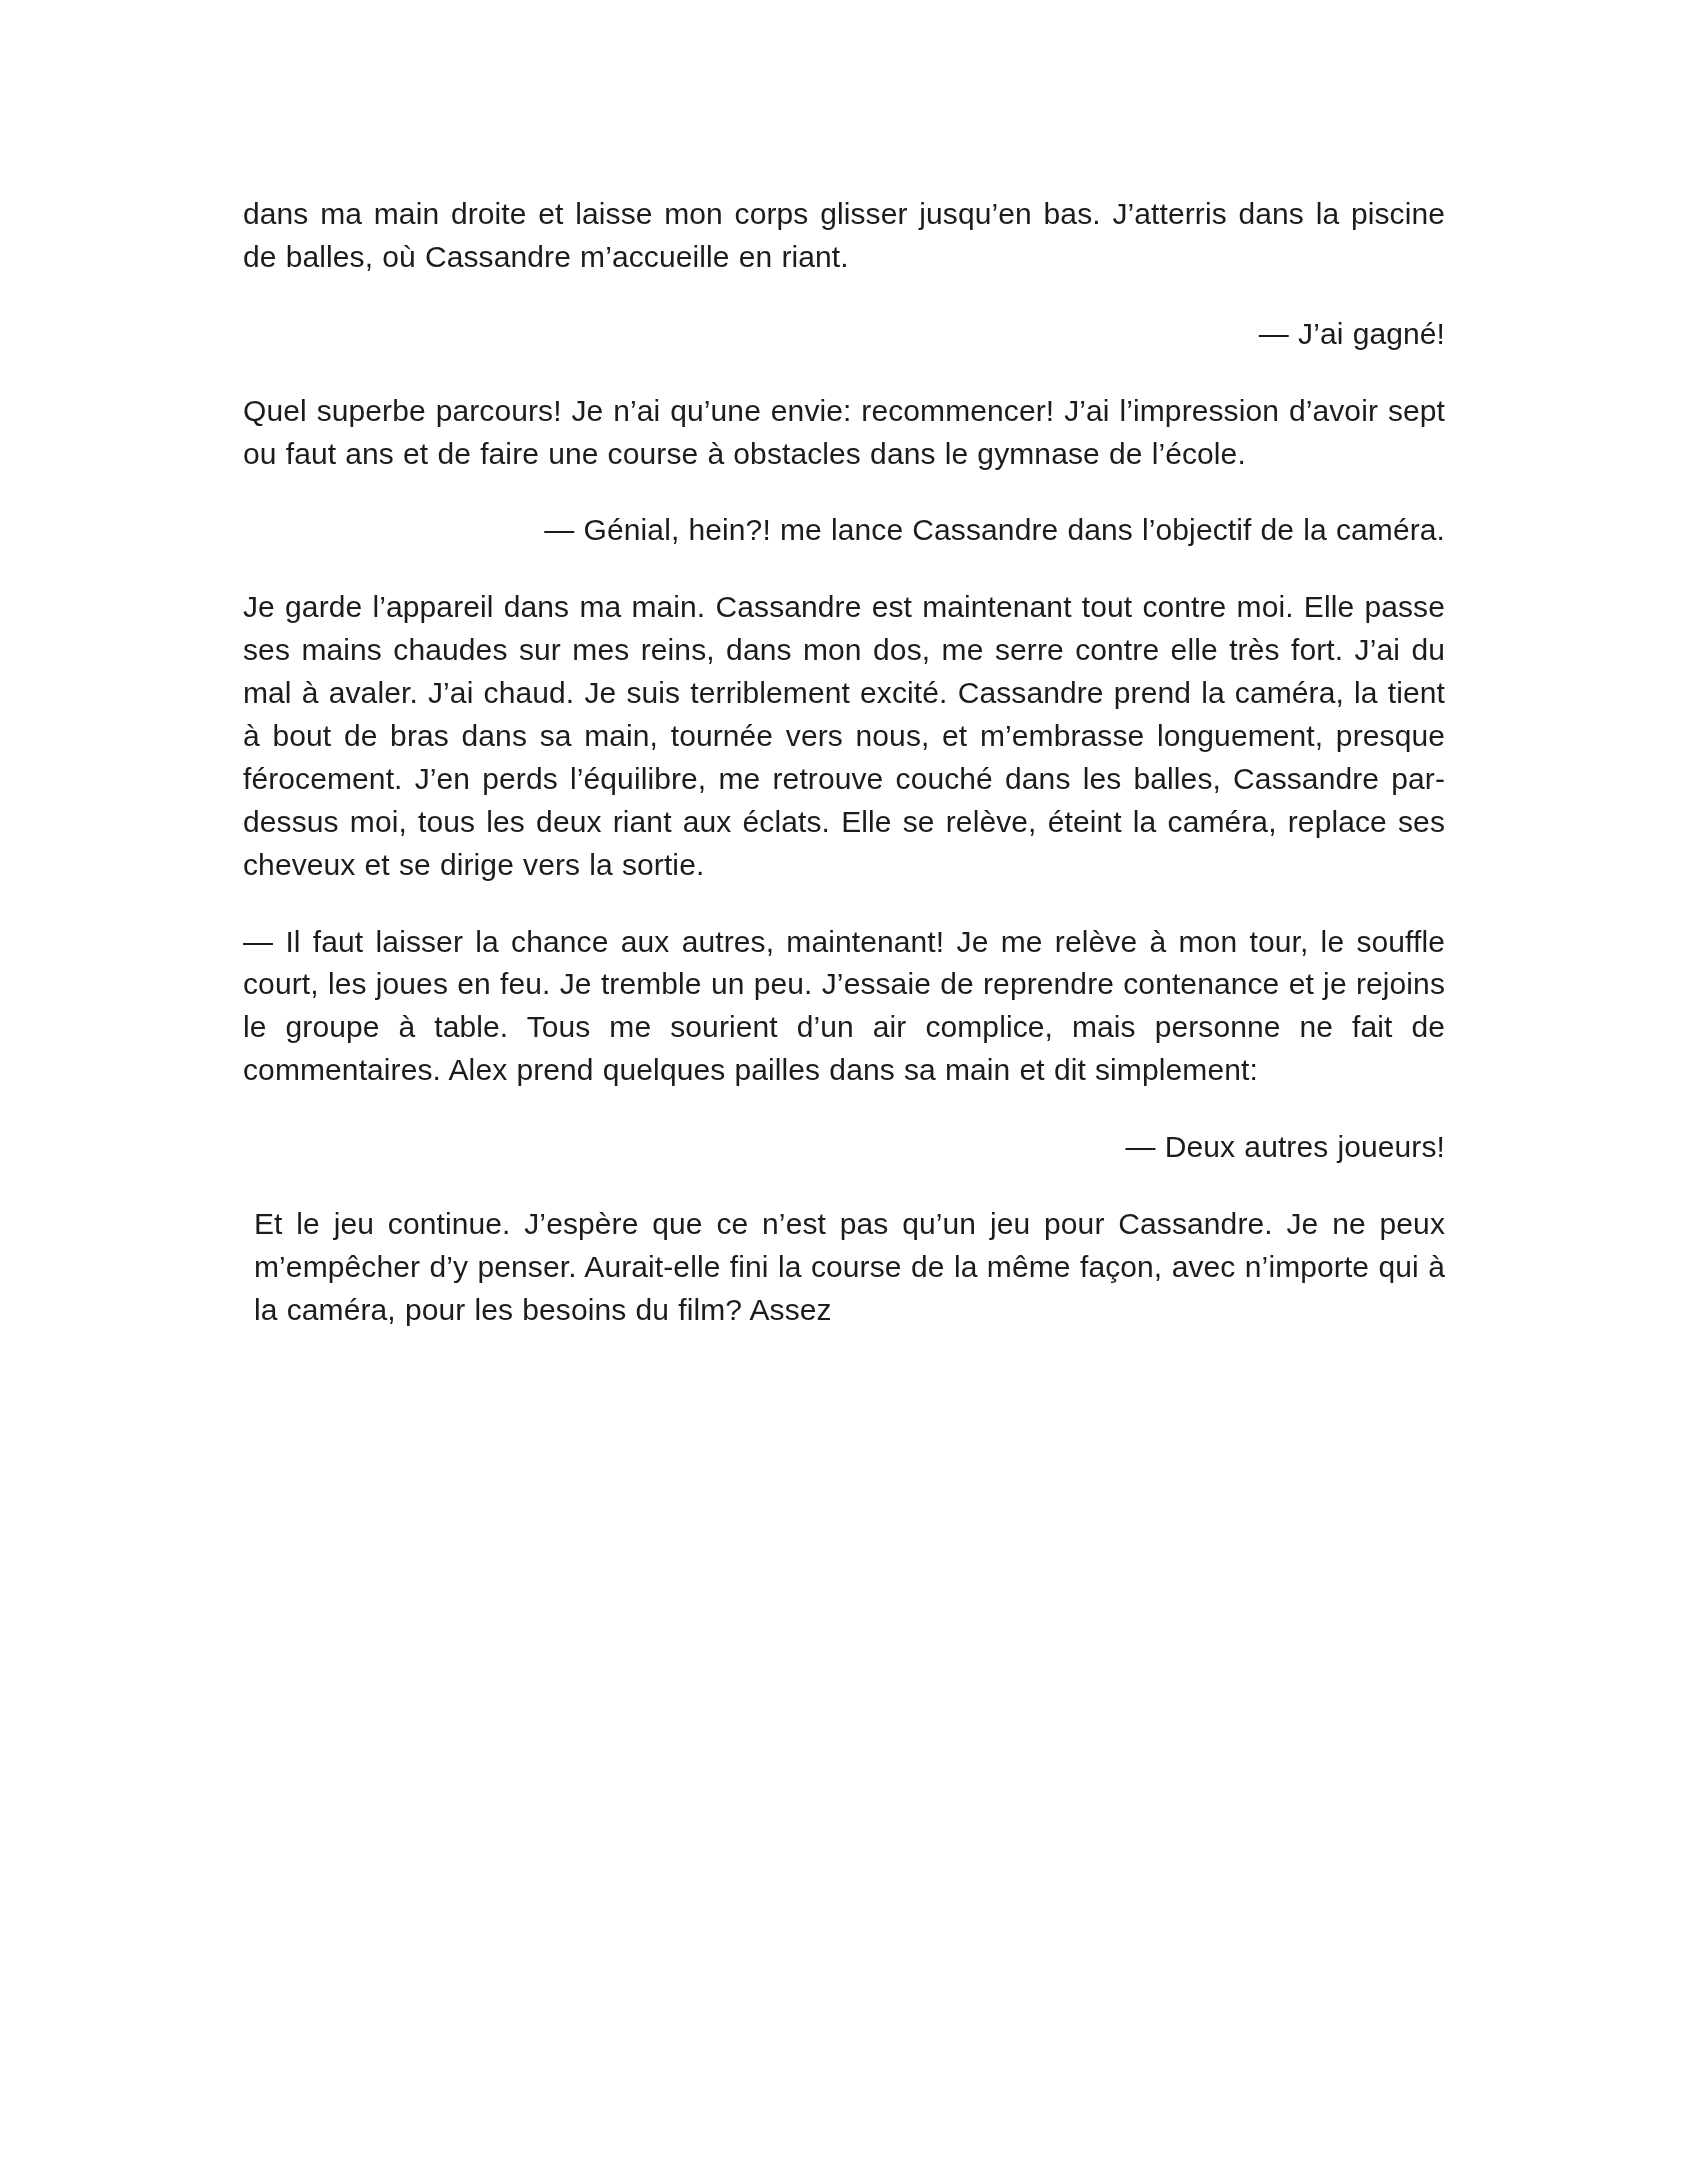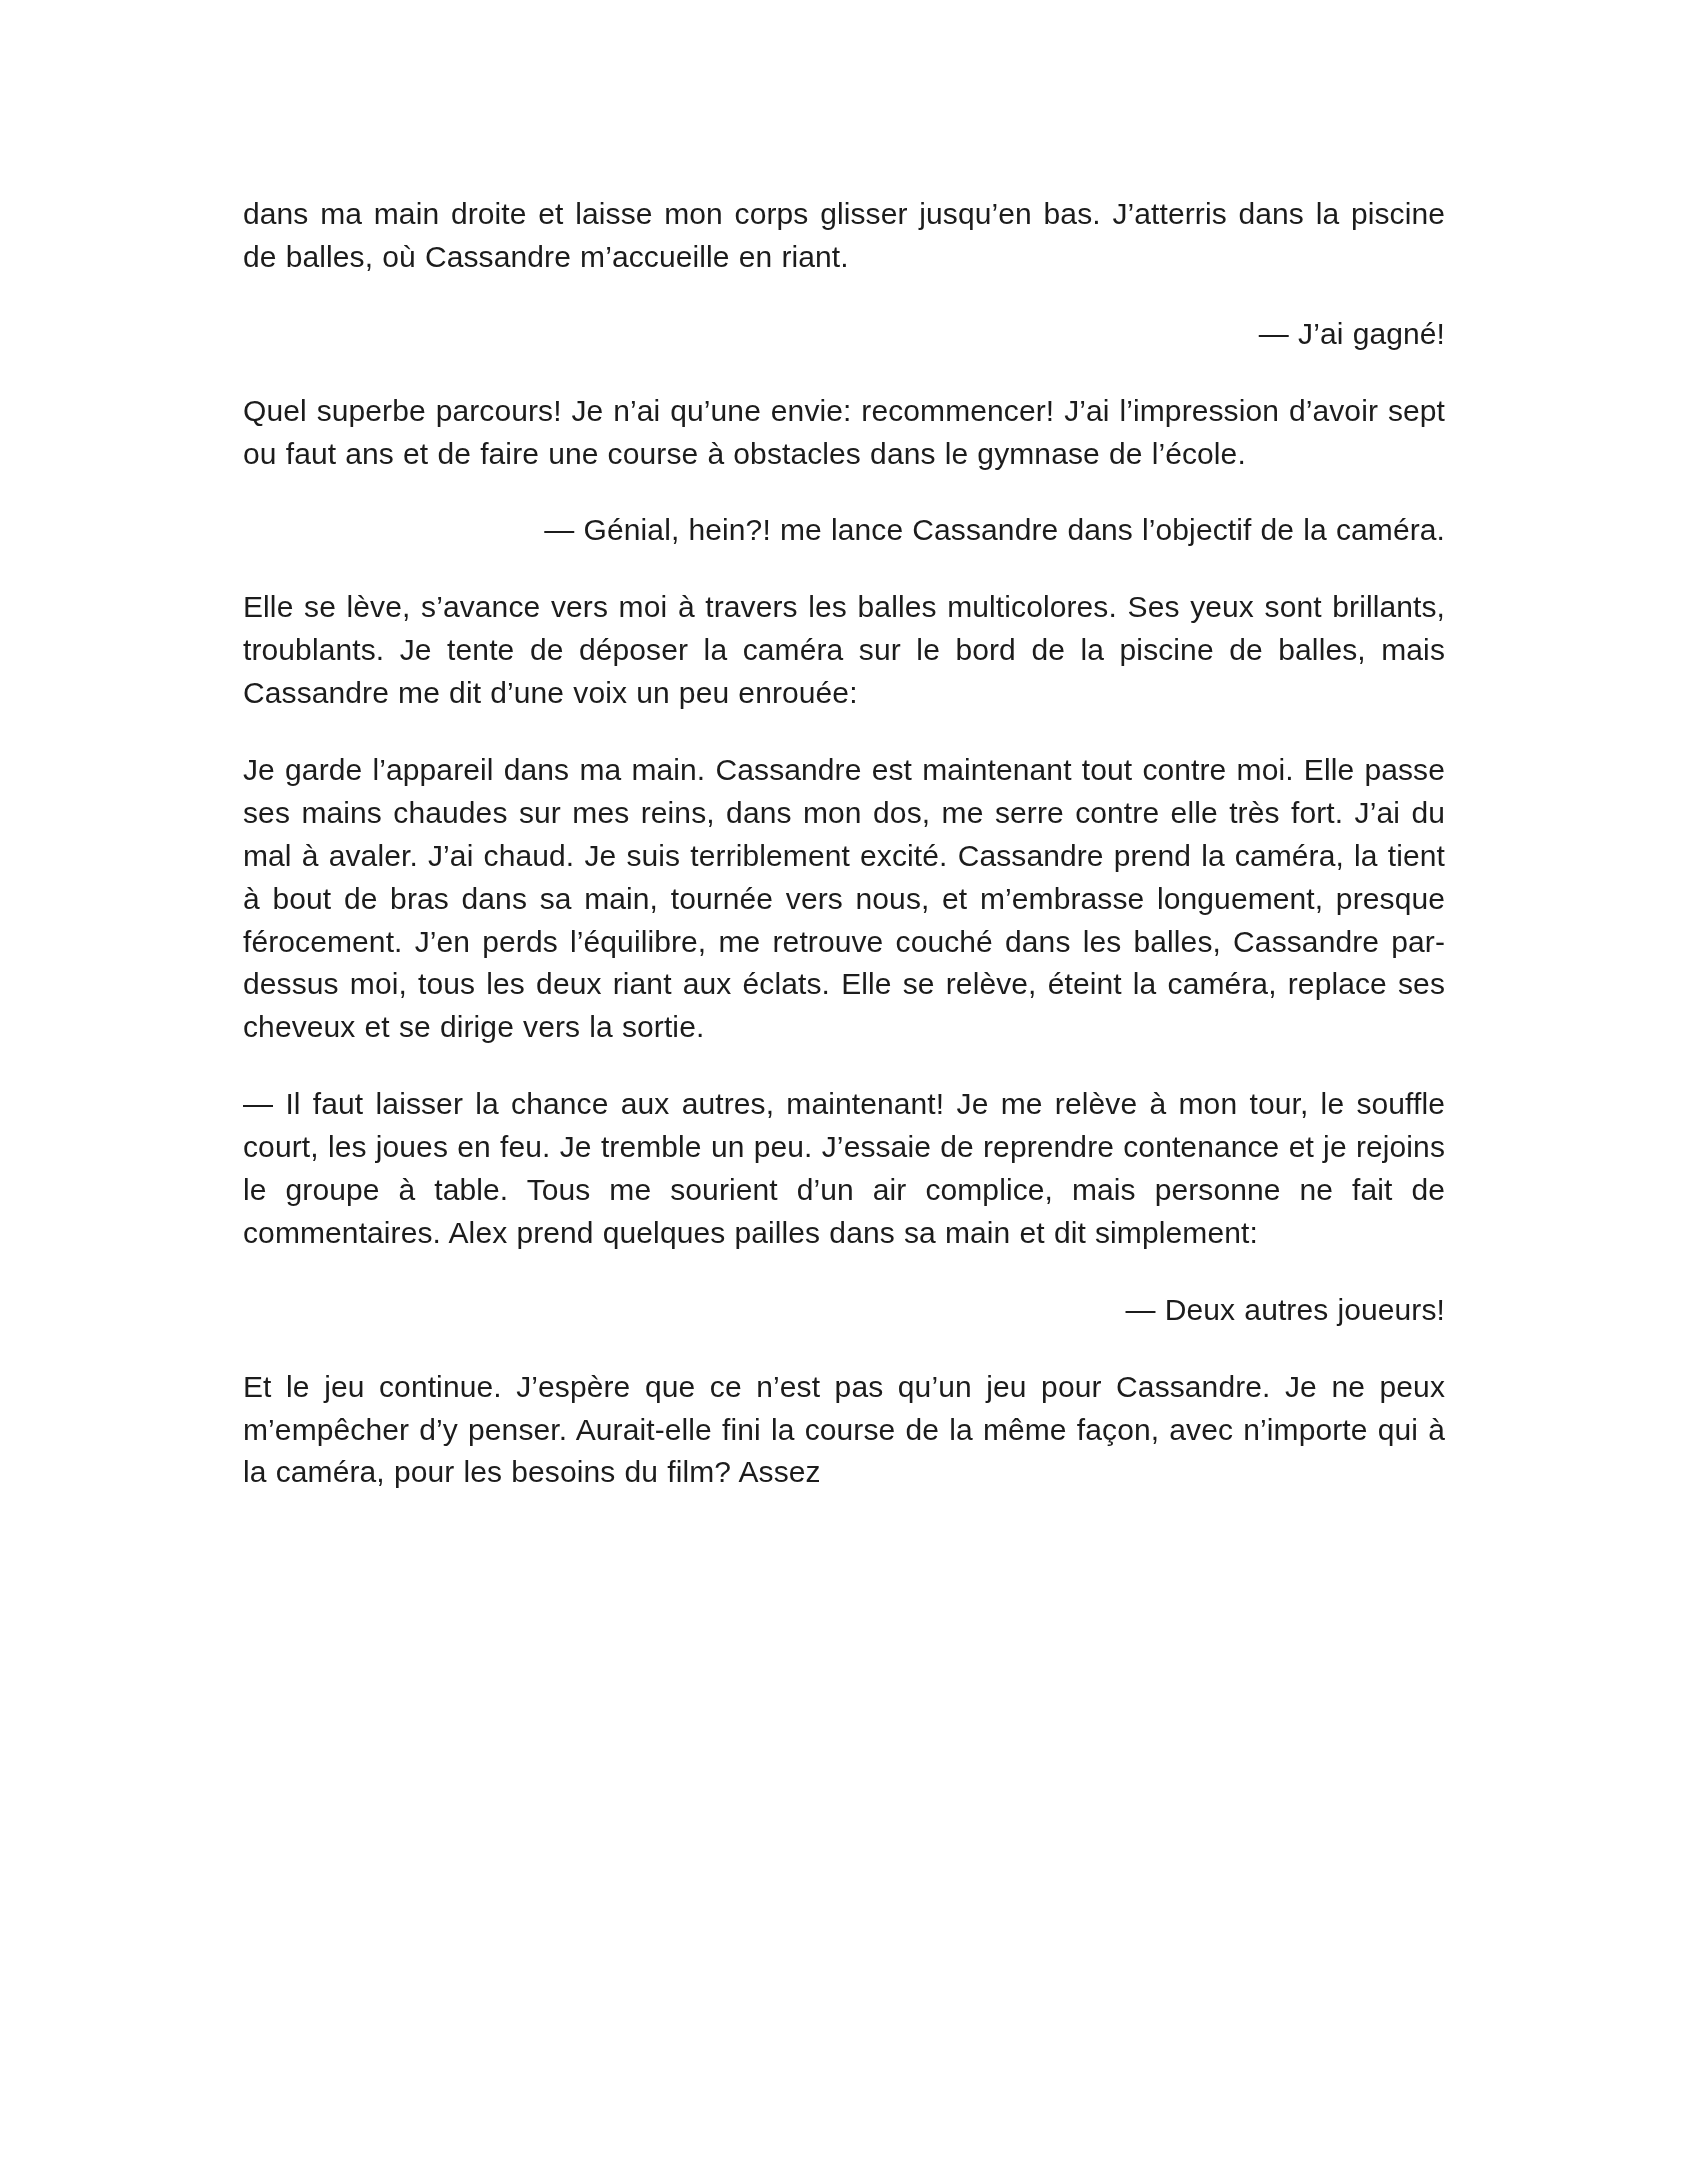--- a/index.html
+++ b/index.html
@@ -25,31 +25,31 @@
     text-align: justify;
     text-justify: inter-word;
     letter-spacing: 0.1px;
     word-spacing: 0.7px;
   }
   .text-block p.dialogue {
     text-align: right;
   }
   .text-block p:last-child {
     margin-bottom: 0;
+    margin-left: 11px;
   }
 </style>
 </head>
 <body>
 
 <div class="page">
   <div class="text-block">
     <p>dans ma main droite et laisse mon corps glisser jusqu’en bas. J’atterris dans la piscine de balles, où Cassandre m’accueille en riant.</p>
     <p class="dialogue">— J’ai gagné!</p>
     <p>Quel superbe parcours! Je n’ai qu’une envie: recommencer! J’ai l’impression d’avoir sept ou faut ans et de faire une course à obstacles dans le gymnase de l’école.</p>
     <p class="dialogue">— Génial, hein?! me lance Cassandre dans l’objectif de la caméra.</p>
-    <p>Elle se lève, s’avance vers moi à travers les balles multicolores. Ses yeux sont brillants, troublants. Je tente de déposer la caméra sur le bord de la piscine de balles, mais Cassandre me dit d’une voix un peu enrouée:</p>
     <p>Je garde l’appareil dans ma main. Cassandre est maintenant tout contre moi. Elle passe ses mains chaudes sur mes reins, dans mon dos, me serre contre elle très fort. J’ai du mal à avaler. J’ai chaud. Je suis terriblement excité. Cassandre prend la caméra, la tient à bout de bras dans sa main, tournée vers nous, et m’embrasse longuement, presque férocement. J’en perds l’équilibre, me retrouve couché dans les balles, Cassandre par-dessus moi, tous les deux riant aux éclats. Elle se relève, éteint la caméra, replace ses cheveux et se dirige vers la sortie.</p>
     <p>— Il faut laisser la chance aux autres, maintenant! Je me relève à mon tour, le souffle court, les joues en feu. Je tremble un peu. J’essaie de reprendre contenance et je rejoins le groupe à table. Tous me sourient d’un air complice, mais personne ne fait de commentaires. Alex prend quelques pailles dans sa main et dit simplement:</p>
     <p class="dialogue">— Deux autres joueurs!</p>
     <p>Et le jeu continue. J’espère que ce n’est pas qu’un jeu pour Cassandre. Je ne peux m’empêcher d’y penser. Aurait-elle fini la course de la même façon, avec n’importe qui à la caméra, pour les besoins du film? Assez</p>
   </div>
 </div>
 
 
 </body></html>

